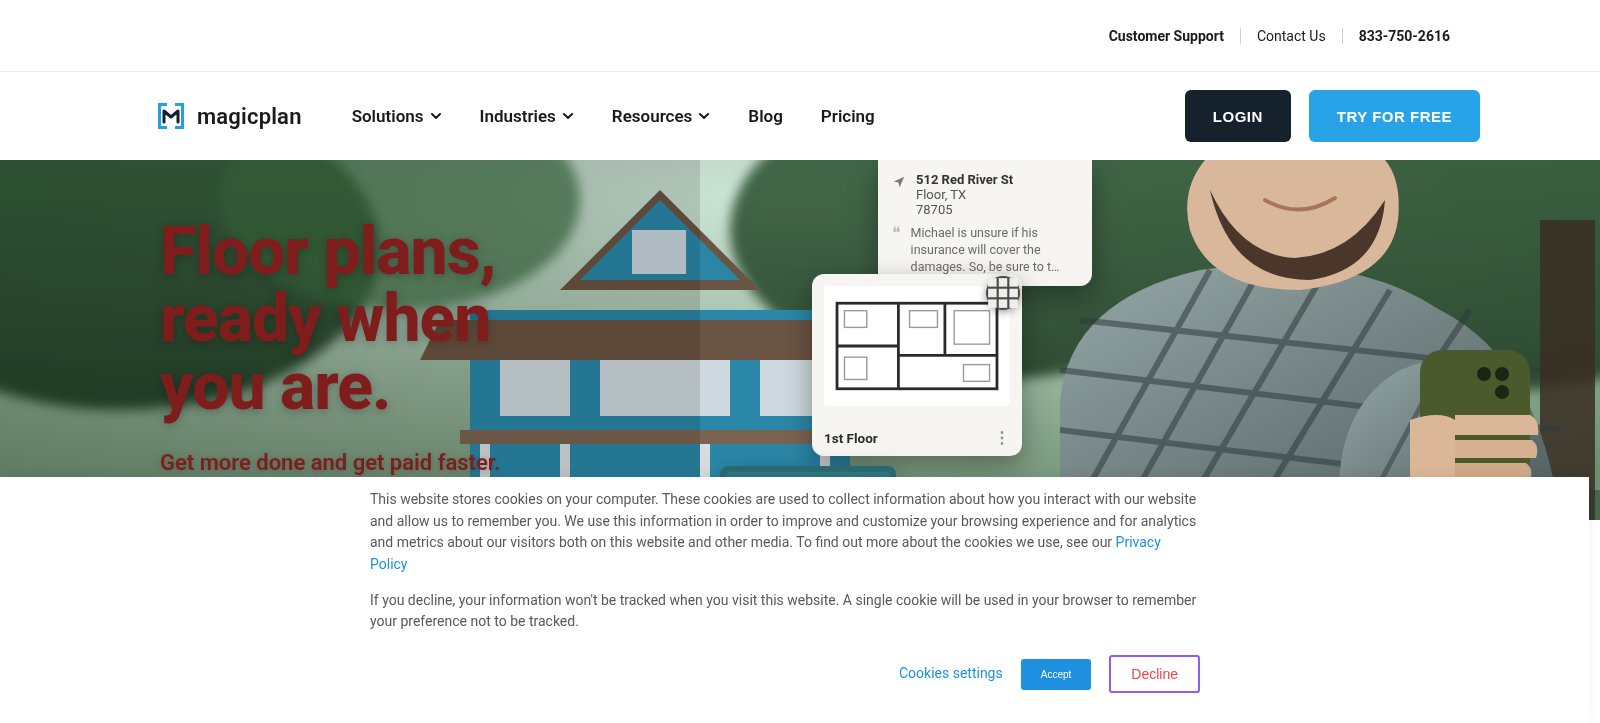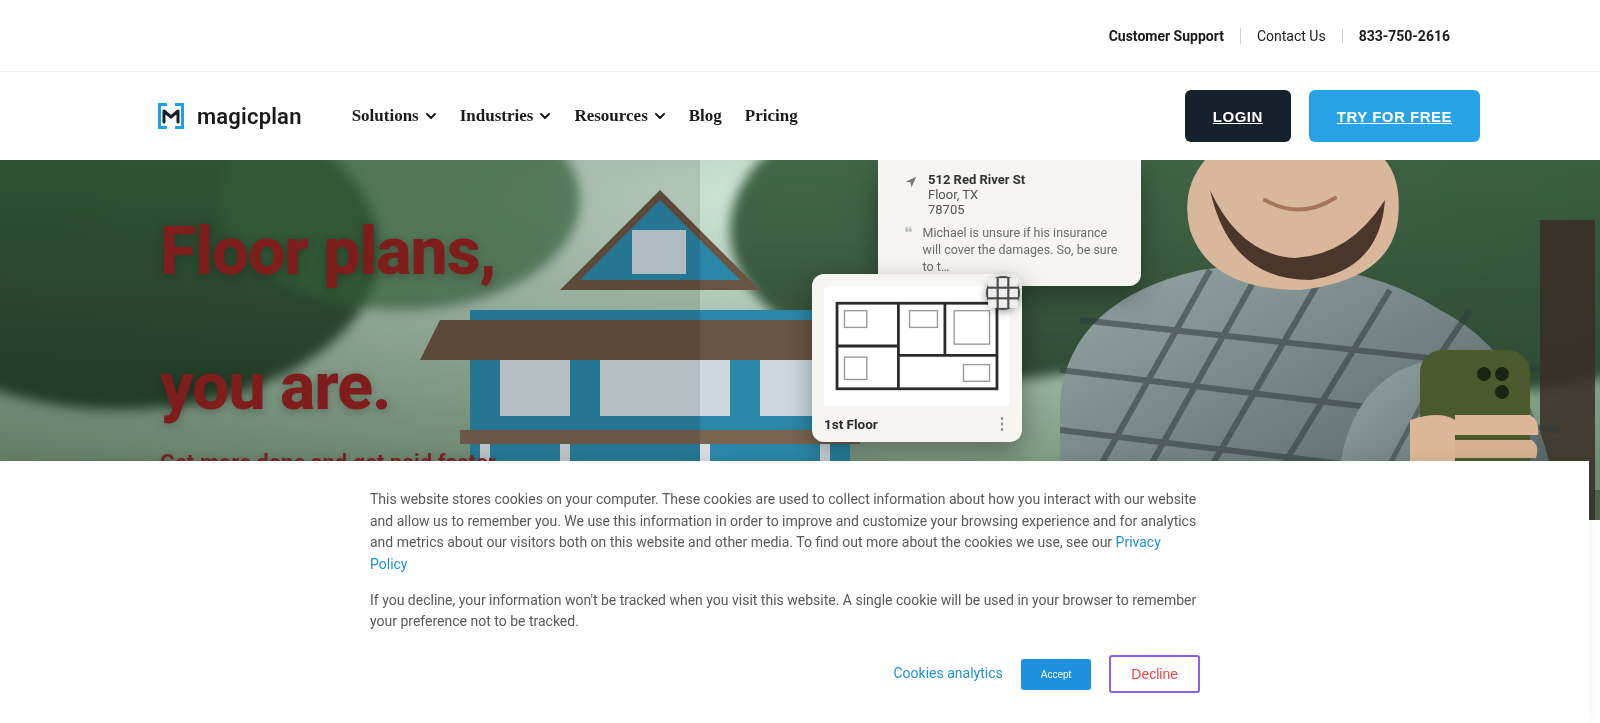--- a/index.html
+++ b/index.html
@@ -43,35 +43,35 @@
   }
   .logo-mark {
     width: 32px; height: 32px;
     position: relative;
   }
   .logo-mark svg { display:block; }
   .logo-text {
     font-size: 22px; font-weight: 600; letter-spacing: 0.2px;
   }
   .menu {
-    display: flex; gap: 23px;  font-family: Liberation Serif, serif;
+    display: flex; gap: 38px; 
   }
   .menu-item {
     font-size: 17px; font-weight: 600; color:#1a1a1a;
     display:flex; align-items:center; gap:6px;
     cursor:pointer;
   }
   .chev svg { display:block; }
   .nav-spacer { flex: 1; }
   .nav-actions { display:flex; gap:18px; }
   .btn {
     height: 52px; padding: 0 28px; border-radius: 6px;
     font-size: 15px; font-weight: 800; letter-spacing: 0.5px;
     display:flex; align-items:center; justify-content:center;
-    cursor:pointer; border:none;text-decoration:underline;
+    cursor:pointer; border:none;
   }
   .btn-dark { background:#16212e; color:#fff; }
   .btn-blue { background:#29a3e8; color:#fff; }
 
   
   .hero {
     position: relative;
     height: 360px;
     width: 100%;
     overflow: hidden;
@@ -99,21 +99,21 @@
 
   
   .card {
     position: absolute;
     background: #f4f3f0;
     border-radius: 12px;
     box-shadow: 0 10px 28px rgba(0,0,0,0.35);
   }
   .addr-card {
     top: 0; left: 878px;
-    width: 263px; padding: 12px 14px 10px 26px;
+    width: 214px; padding: 12px 14px 10px 14px;
     background:#f6f5f2;
     border-top-left-radius:0; border-top-right-radius:0;
   }
   .addr-row { display:flex; gap:10px; align-items:flex-start; }
   .addr-icon { color:#7a7a7a; margin-top:2px; }
   .addr-lines { font-size:13px; color:#333; }
   .addr-lines .l1 { font-weight:700; }
   .addr-lines .l2, .addr-lines .l3 { color:#555; }
   .addr-note { display:flex; gap:10px; margin-top:8px; }
   .quote-icon { color:#bcbcbc; font-size:16px; line-height:1; }
@@ -131,21 +131,21 @@
   }
   .plan-canvas svg { width:100%; height:100%; display:block; }
   .grid-badge {
     position:absolute; top:-10px; right:-10px;
     width:34px; height:34px; border-radius:50%;
     background:#4a4a46; display:flex; align-items:center; justify-content:center;
     box-shadow: 0 2px 8px rgba(0,0,0,0.4);
   }
   .plan-footer {
     display:flex; align-items:center; justify-content:space-between;
-    margin-top:10px; font-size:13.5px; font-weight:700; color:#2b2b2b;
+    margin-top:24px; font-size:13.5px; font-weight:700; color:#2b2b2b;
   }
   .dots { color:#8a8a8a; font-size:16px; line-height:0.4; }
 
   .photo-card {
     top: 306px; left: 720px;
     width: 176px; height: 58px;
     background:#2a6b73;
     border-radius:8px;
     overflow:hidden;
   }
@@ -162,21 +162,21 @@
     position:absolute; right:-18px; bottom:-6px;
     width:40px; height:40px; border-radius:50%;
     background:#2a99e6; display:flex; align-items:center; justify-content:center;
     box-shadow: 0 2px 8px rgba(0,0,0,0.4);
   }
 
   
   .cookie {
     position:absolute; left:0; right:11px; bottom:0;
     background:#fff;
-    padding: 28px 0 30px 0;
+    padding: 12px 0 30px 0;
     box-shadow: 0 -2px 12px rgba(0,0,0,0.06);
   }
   .cookie-inner {
     width: 830px; margin: 0 0 0 370px;
     font-size: 14px; color:#595959; line-height:1.55;
   }
   .cookie-inner p + p { margin-top:14px; }
   .cookie a.pp { color:#1f8fe0; text-decoration:none; }
   .cookie-actions {
     margin-top: 22px;
@@ -347,21 +347,21 @@
         <path d="M1455 255 L1530 255 Q1540 260 1538 275 L1455 275 Z" fill="#dcb797"></path>
         <path d="M1455 280 L1532 280 Q1540 286 1536 298 L1455 298 Z" fill="#d6b090"></path>
         <path d="M1455 303 L1526 303 Q1534 309 1530 320 L1455 320 Z" fill="#d0a987"></path>
       </g>
     </svg>
   </div>
 
   <div class="hero-content">
     <h1 class="hero-title">
       <span>Floor plans,</span><br>
-      <br>
+      <span>ready when</span><br>
       <span>you are.</span>
     </h1>
     <div class="hero-sub">
       <div>Get more done and get paid faster.</div>
     </div>
   </div>
 
   <div class="card addr-card">
     <div class="addr-row">
       <span class="addr-icon">
@@ -436,18 +436,18 @@
 </div>
 
 <div class="cookie">
   <div class="cookie-inner">
     <p>
       <span>This website stores cookies on your computer. These cookies are used to collect information about how you interact with our website and allow us to remember you. We use this information in order to improve and customize your browsing experience and for analytics and metrics about our visitors both on this website and other media. To find out more about the cookies we use, see our </span>
       <a href="#" class="pp">Privacy Policy</a>
     </p>
     <p>If you decline, your information won't be tracked when you visit this website. A single cookie will be used in your browser to remember your preference not to be tracked.</p>
     <div class="cookie-actions">
-      <span class="cookie-link">Cookies analytics</span>
+      <span class="cookie-link">Cookies settings</span>
       <button class="btn-accept">Accept</button>
       <button class="btn-decline">Decline</button>
     </div>
   </div>
 </div>
 
 </body></html>

